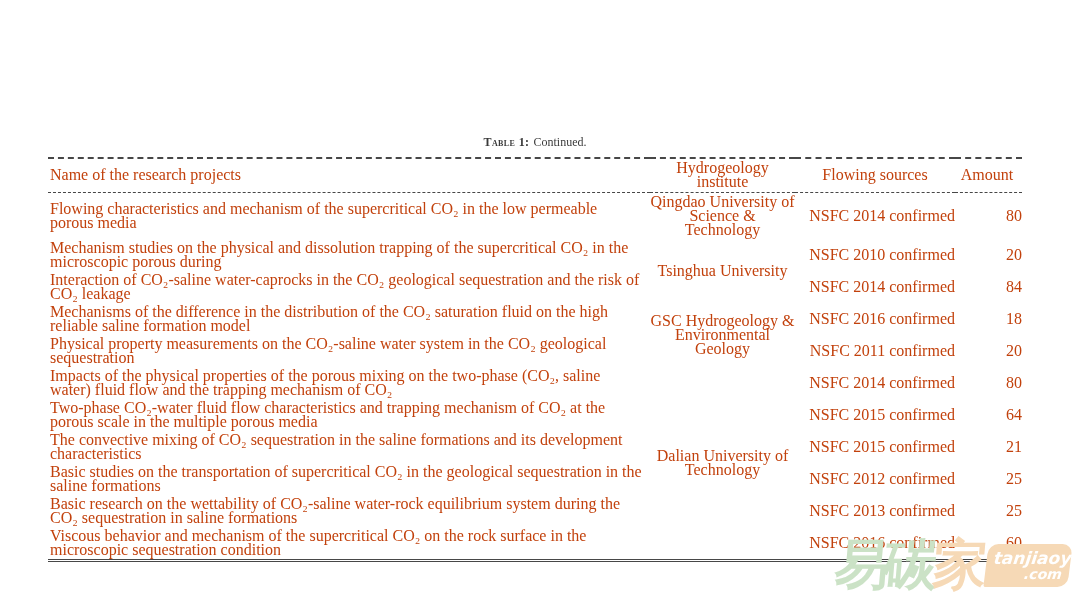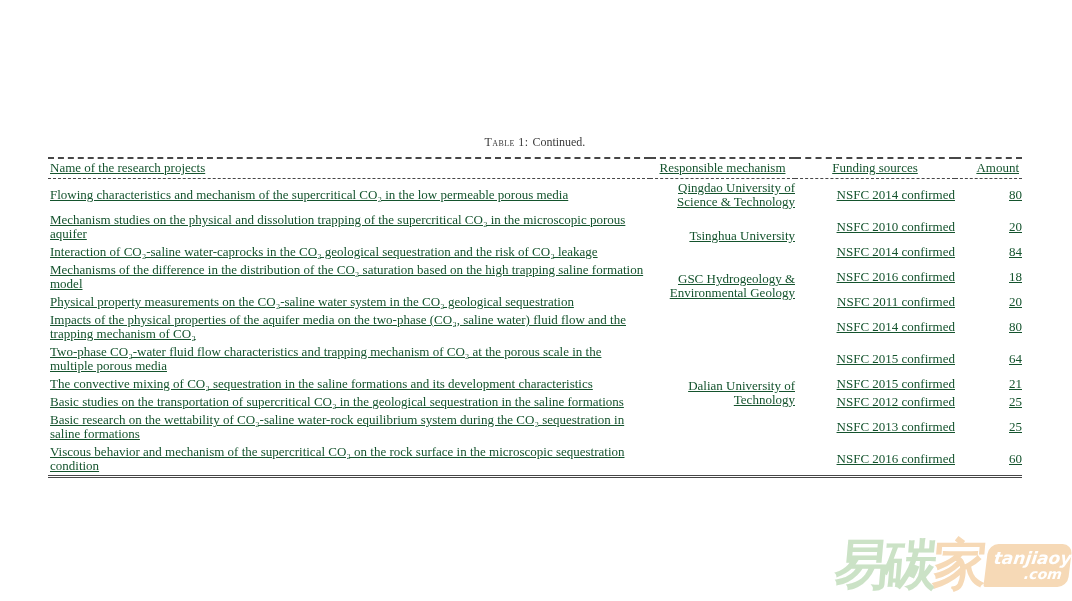--- a/index.html
+++ b/index.html
@@ -18,51 +18,51 @@
     left: 48px;
     width: 974px;
     text-align: center;
     font-size: 12px;
     color: #3a3a3a;
   }
   .caption .smallcaps {
     font-variant: small-caps;
     letter-spacing: 0.4px;
     margin-right: 4px;
+    font-weight: bold;
   }
   table.research-table {
     position: absolute;
     left: 48px;
     top: 157px;
     width: 974px;
     border-collapse: collapse;
     table-layout: fixed;
-    font-size: 13px;
+    font-size: 16px;
     line-height: 14px;
-    color: #14532d;
+    color: #c2410c;
     border-top: 2px dashed #474747;
     border-bottom: 3px double #474747;
-    text-decoration: underline;
   }
   thead th {
     font-weight: normal;
     border-bottom: 1px dashed #474747;
     padding: 2px 0 3px 0;
     vertical-align: middle;
   }
   th.col-name { text-align: left; padding-left: 2px; }
   th.col-inst { text-align: center; }
   th.col-fund { text-align: center; }
-  th.col-amt  { text-align: right; padding-right: 3px; }
+  th.col-amt  { text-align: center; padding-right: 3px; }
   tbody td {
     vertical-align: middle;
     padding: 2px 0;
   }
   td.col-name { text-align: left; padding-left: 2px; padding-right: 6px; }
-  td.col-inst { text-align: right; }
+  td.col-inst { text-align: center; }
   td.col-fund { text-align: right; }
   td.col-amt  { text-align: right; }
   .watermark {
     position: absolute;
     right: 2px;
     bottom: 5px;
     display: flex;
     align-items: center;
   }
   .wm-char {
@@ -115,56 +115,56 @@
   <table class="research-table">
     <colgroup>
       <col style="width:602px">
       <col style="width:145px">
       <col style="width:160px">
       <col style="width:67px">
     </colgroup>
     <thead>
       <tr>
         <th class="col-name">Name of the research projects</th>
-        <th class="col-inst">Responsible mechanism</th>
-        <th class="col-fund">Funding sources</th>
+        <th class="col-inst">Hydrogeology institute</th>
+        <th class="col-fund">Flowing sources</th>
         <th class="col-amt">Amount</th>
       </tr>
     </thead>
     <tbody>
         <tr>
           <td class="col-name">Flowing characteristics and mechanism of the supercritical CO₂ in the low permeable porous media</td>
           <td class="col-inst" rowspan="1">Qingdao University of Science &amp; Technology</td>
           <td class="col-fund">NSFC 2014 confirmed</td>
           <td class="col-amt">80</td>
         </tr>
         <tr>
-          <td class="col-name">Mechanism studies on the physical and dissolution trapping of the supercritical CO₂ in the microscopic porous aquifer</td>
+          <td class="col-name">Mechanism studies on the physical and dissolution trapping of the supercritical CO₂ in the microscopic porous during</td>
           <td class="col-inst" rowspan="2">Tsinghua University</td>
           <td class="col-fund">NSFC 2010 confirmed</td>
           <td class="col-amt">20</td>
         </tr>
         <tr>
           <td class="col-name">Interaction of CO₂-saline water-caprocks in the CO₂ geological sequestration and the risk of CO₂ leakage</td>
           <td class="col-fund">NSFC 2014 confirmed</td>
           <td class="col-amt">84</td>
         </tr>
         <tr>
-          <td class="col-name">Mechanisms of the difference in the distribution of the CO₂ saturation based on the high trapping saline formation model</td>
+          <td class="col-name">Mechanisms of the difference in the distribution of the CO₂ saturation fluid on the high reliable saline formation model</td>
           <td class="col-inst" rowspan="2">GSC Hydrogeology &amp; Environmental Geology</td>
           <td class="col-fund">NSFC 2016 confirmed</td>
           <td class="col-amt">18</td>
         </tr>
         <tr>
           <td class="col-name">Physical property measurements on the CO₂-saline water system in the CO₂ geological sequestration</td>
           <td class="col-fund">NSFC 2011 confirmed</td>
           <td class="col-amt">20</td>
         </tr>
         <tr>
-          <td class="col-name">Impacts of the physical properties of the aquifer media on the two-phase (CO₂, saline water) fluid flow and the trapping mechanism of CO₂</td>
+          <td class="col-name">Impacts of the physical properties of the porous mixing on the two-phase (CO₂, saline water) fluid flow and the trapping mechanism of CO₂</td>
           <td class="col-inst" rowspan="6">Dalian University of Technology</td>
           <td class="col-fund">NSFC 2014 confirmed</td>
           <td class="col-amt">80</td>
         </tr>
         <tr>
           <td class="col-name">Two-phase CO₂-water fluid flow characteristics and trapping mechanism of CO₂ at the porous scale in the multiple porous media</td>
           <td class="col-fund">NSFC 2015 confirmed</td>
           <td class="col-amt">64</td>
         </tr>
         <tr>

